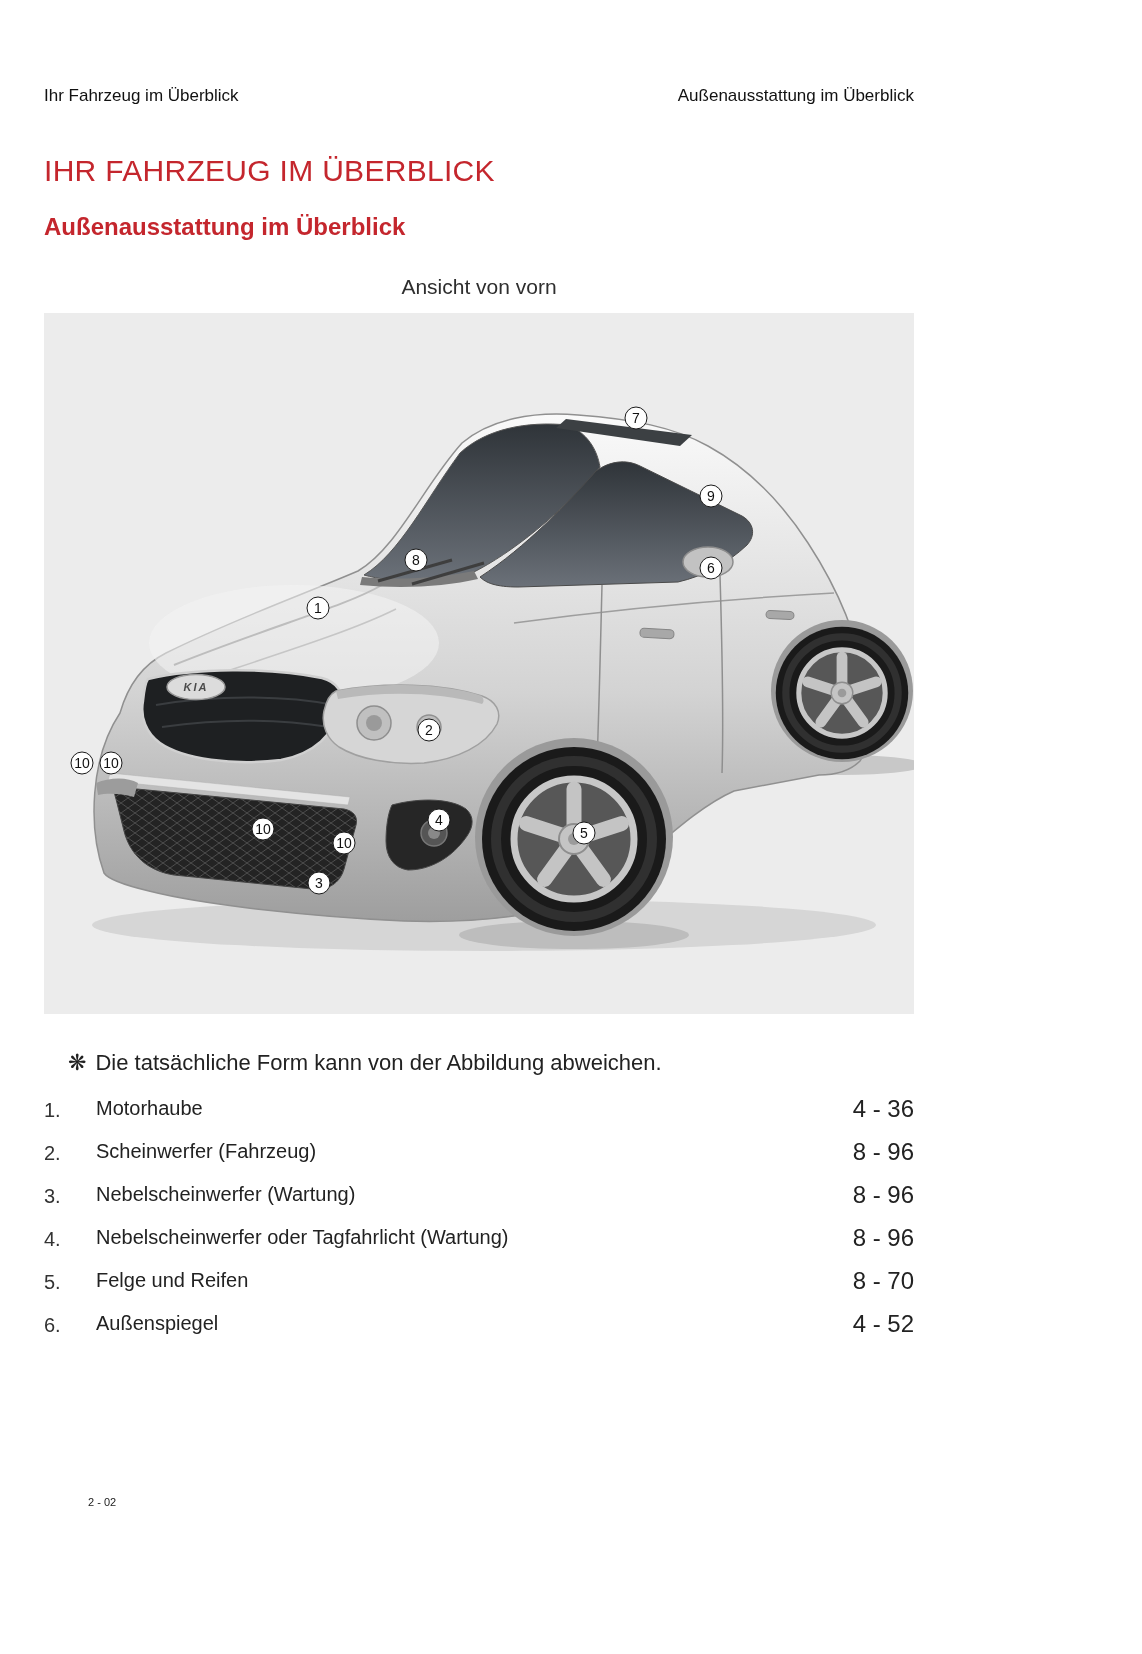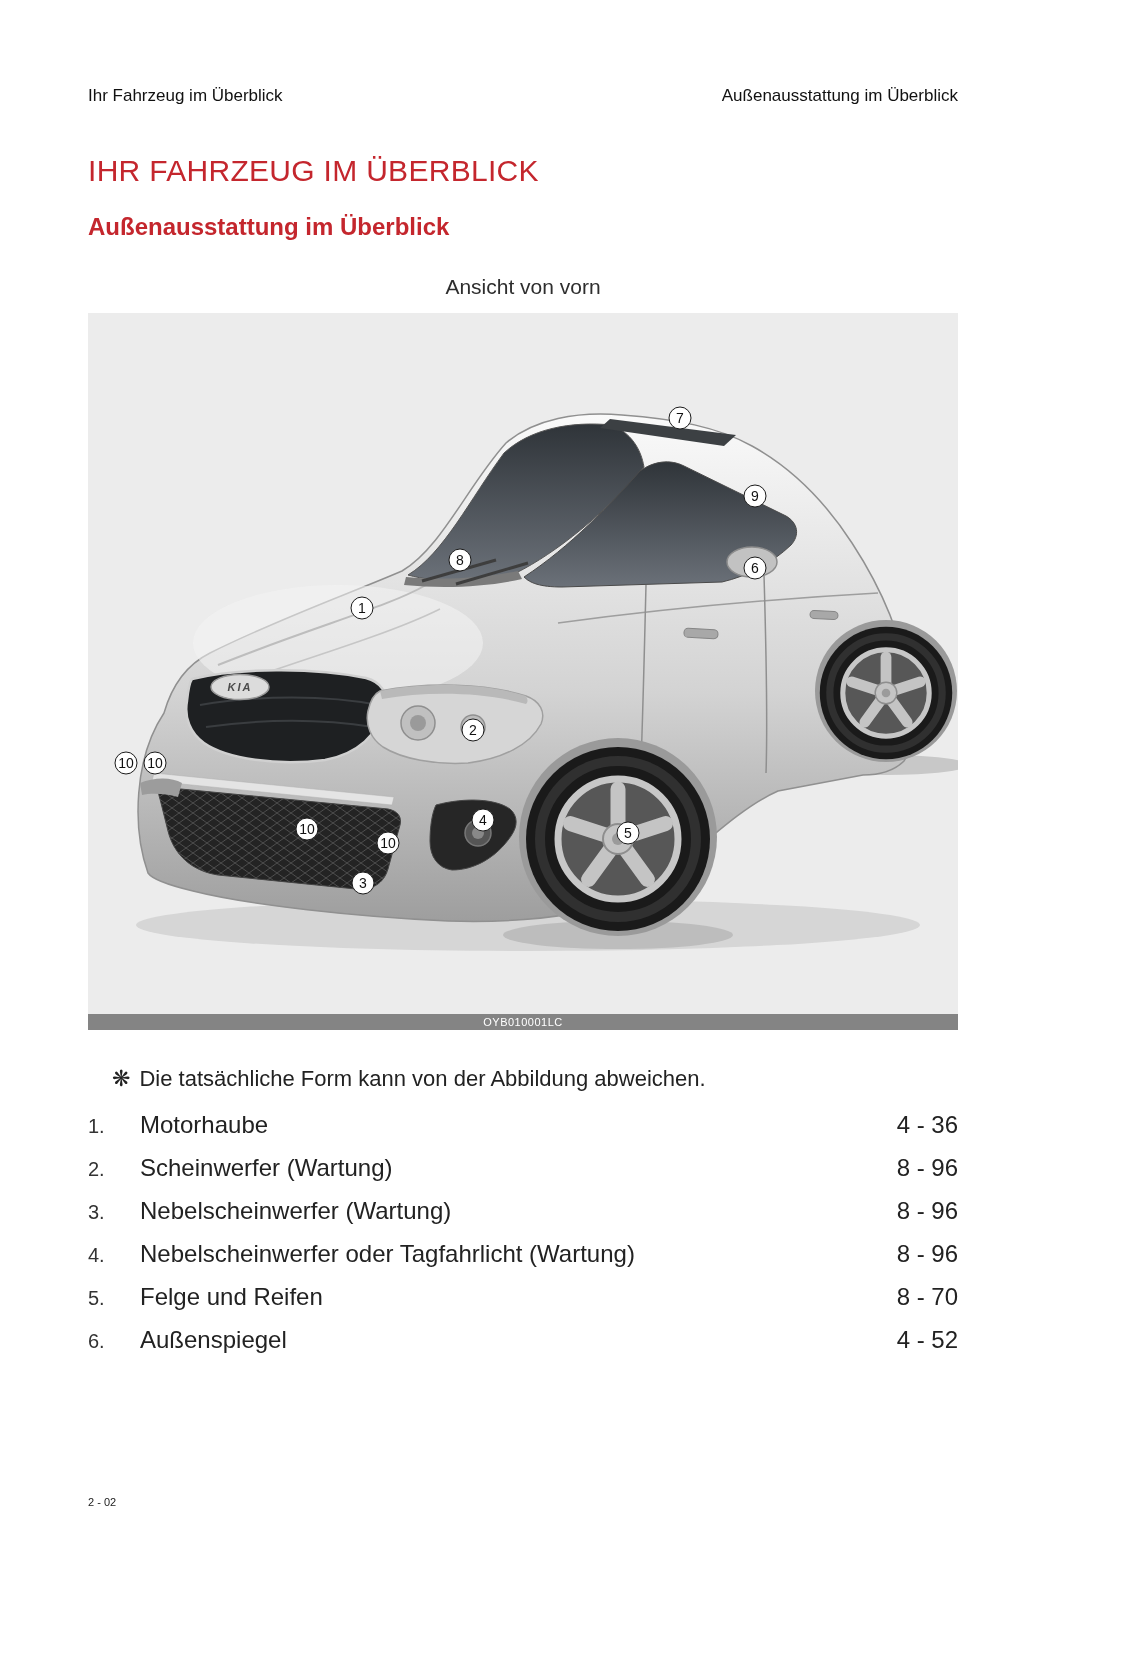--- a/index.html
+++ b/index.html
@@ -6,21 +6,21 @@
   * { box-sizing:border-box; }
   html,body { margin:0; padding:0; }
   body {
     width:1142px; height:1654px;
     background:#ffffff;
     font-family:"Liberation Sans","DejaVu Sans",sans-serif;
     color:#1a1a1a;
     position:relative;
     overflow:hidden;
   }
-  .content { margin-left:88px; width:870px; }
+  .content { margin-left:44px; width:870px; }
 
   .header {
     padding-top:86px;
     display:flex;
     justify-content:space-between;
     font-size:17px;
     color:#111;
   }
 
   h1.title {
@@ -84,21 +84,21 @@
   .parts { margin-top:20px; }
   .part-row { display:flex; margin-bottom:17px; }
   .part-num {
     flex:0 0 52px;
     font-size:20px;
     color:#333;
     padding-top:3px;
   }
   .part-entries { flex:1; min-width:0; }
   .part-entry { display:flex; align-items:flex-end; }
-  .part-label { flex:1; min-width:0; font-size:24px; line-height:25px; color:#222; }
+  .part-label { flex:1; min-width:0; font-size:20px; line-height:25px; color:#222; }
   .part-page { font-size:24px; line-height:25px; color:#222; white-space:nowrap; padding-left:14px; }
 
   .footer {
     position:absolute;
     left:88px; top:1496px;
     font-size:11px;
     color:#222;
   }
 </style>
 </head>
@@ -288,21 +288,20 @@
           <div class="callout" style="left: 385px; top: 417px;">2</div>
           <div class="callout" style="left: 38px; top: 450px;">10</div>
           <div class="callout" style="left: 67px; top: 450px;">10</div>
           <div class="callout" style="left: 395px; top: 507px;">4</div>
           <div class="callout" style="left: 219px; top: 516px;">10</div>
           <div class="callout" style="left: 540px; top: 520px;">5</div>
           <div class="callout" style="left: 300px; top: 530px;">10</div>
           <div class="callout" style="left: 275px; top: 570px;">3</div>
         </div>
     </div>
-    <figcaption class="figure-bar">OYB010001LC</figcaption>
   </figure>
 
   <div class="note">
     <span class="note-symbol">❋</span><span>Die tatsächliche Form kann von der Abbildung abweichen.</span>
   </div>
 
   <div class="parts">
 
     <div class="part-row">
       <span class="part-num">1.</span>
@@ -311,21 +310,21 @@
           <span class="part-label">Motorhaube</span>
           <span class="part-page">4 - 36</span>
         </div>
       </div>
     </div>
 
     <div class="part-row">
       <span class="part-num">2.</span>
       <div class="part-entries">
         <div class="part-entry">
-          <span class="part-label">Scheinwerfer (Wartung)</span>
+          <span class="part-label">Scheinwerfer (Fahrzeug)</span>
           <span class="part-page">8 - 96</span>
         </div>
       </div>
     </div>
 
     <div class="part-row">
       <span class="part-num">3.</span>
       <div class="part-entries">
         <div class="part-entry">
           <span class="part-label">Nebelscheinwerfer (Wartung)</span>

